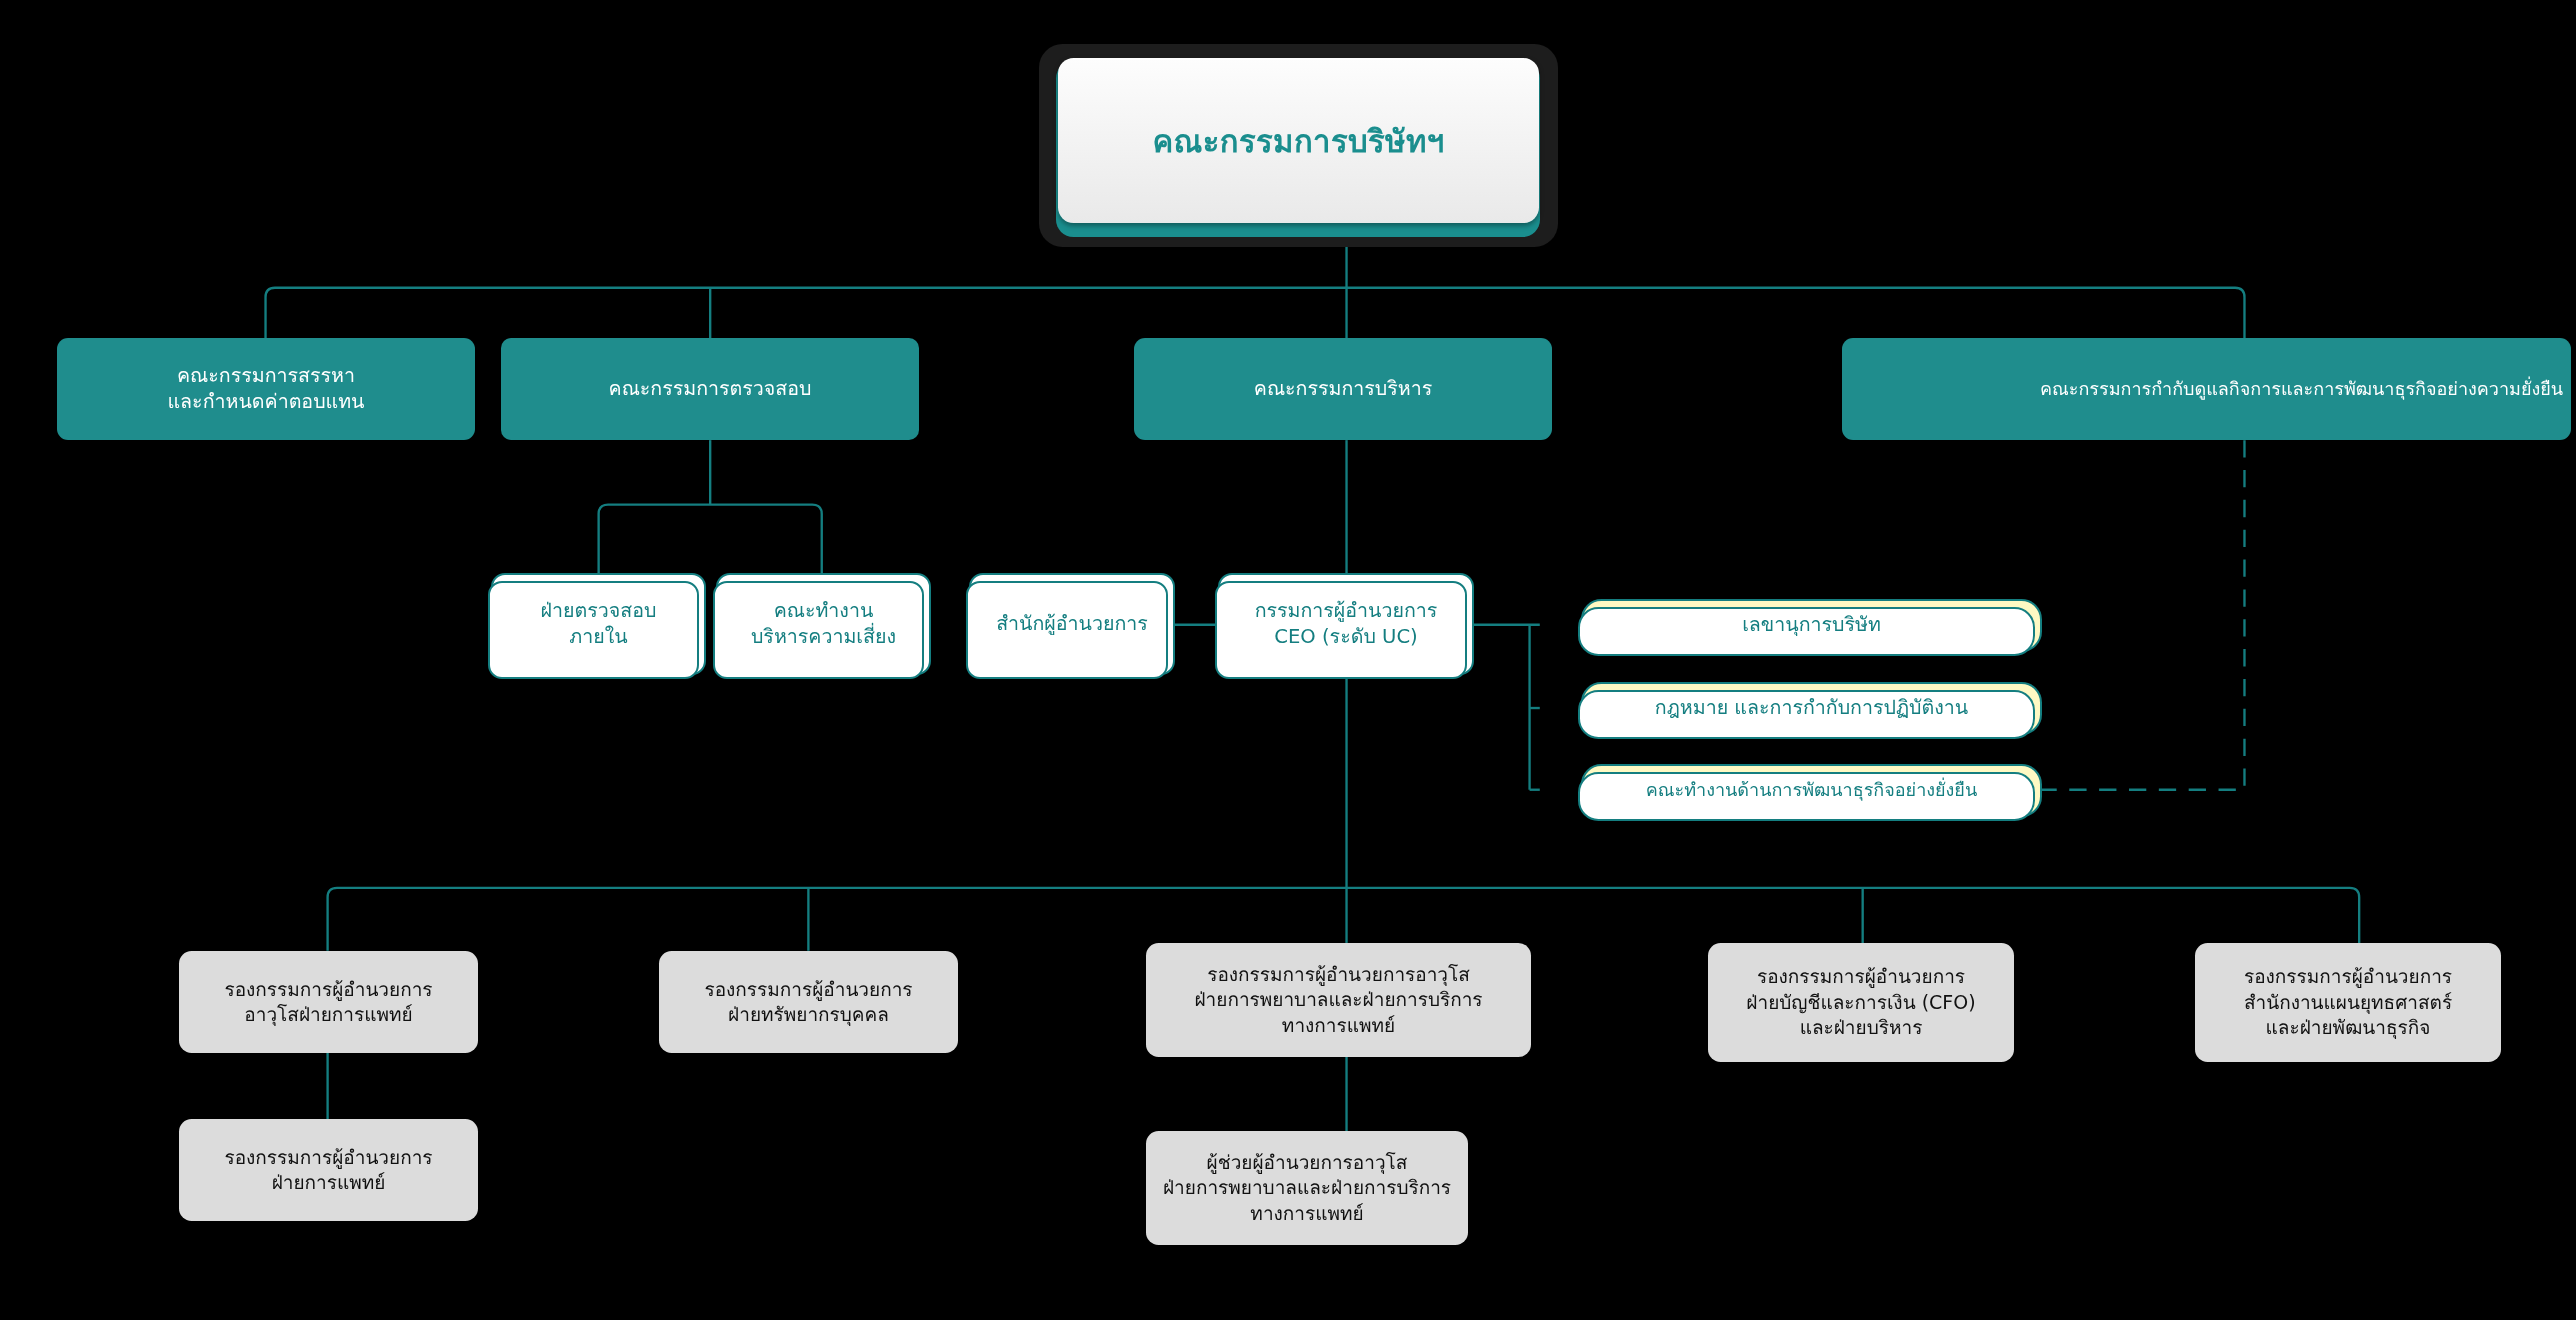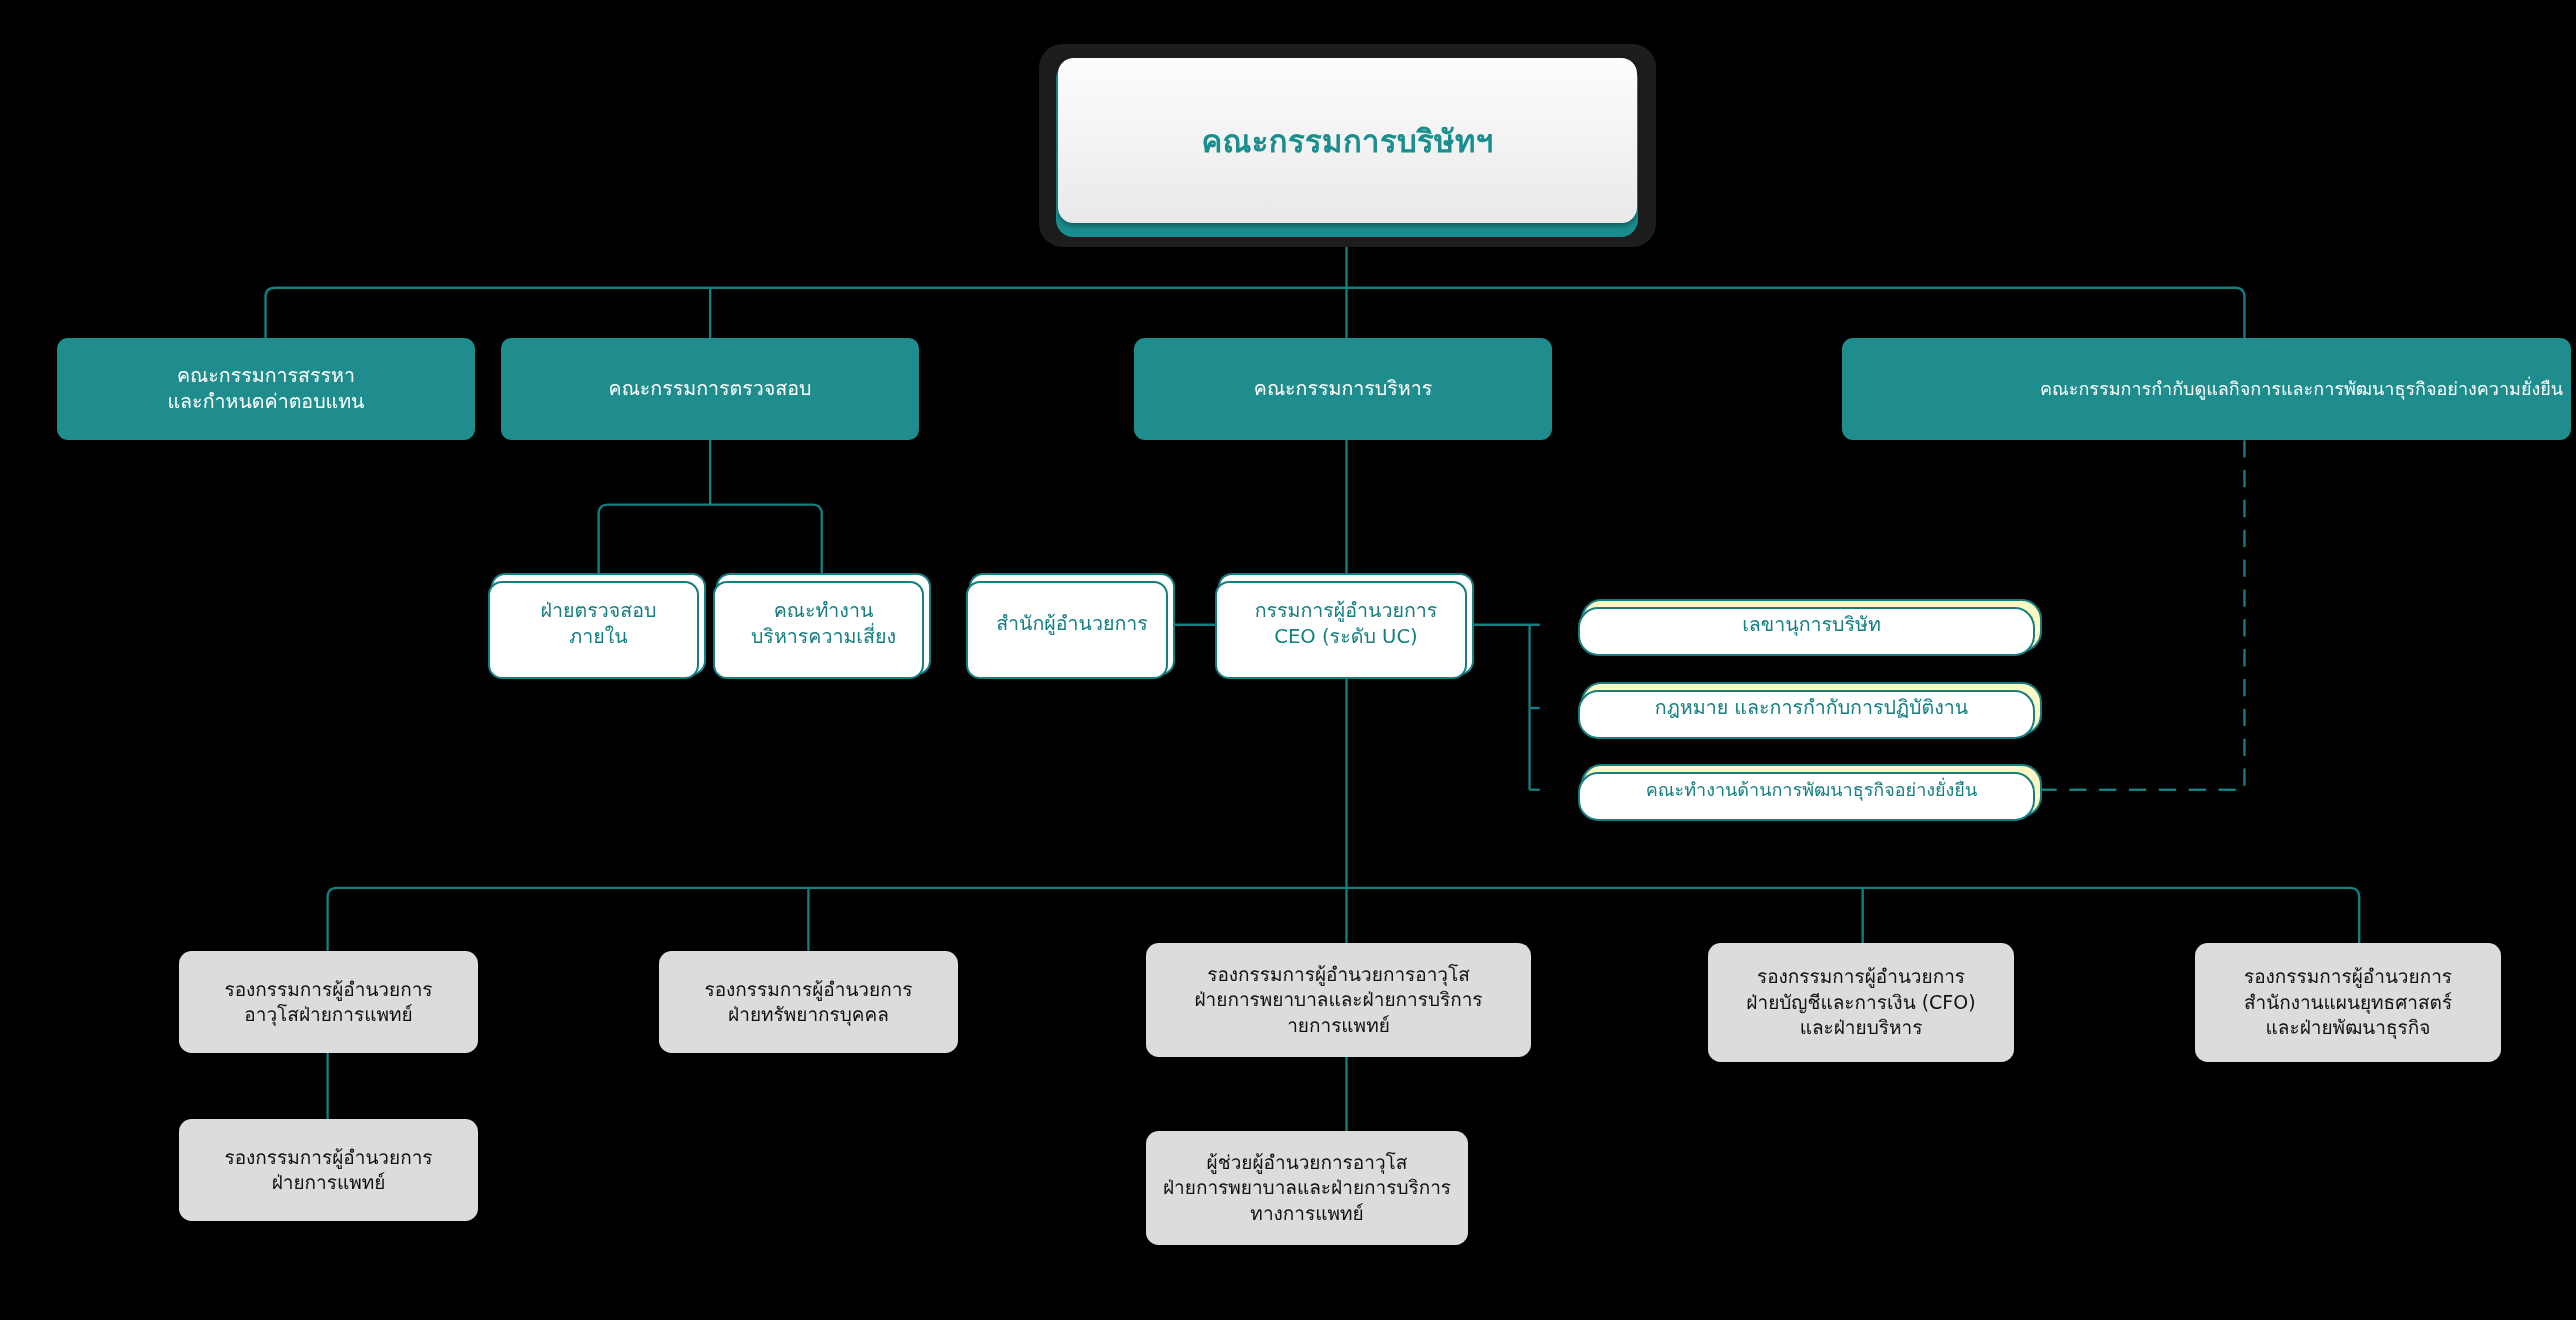--- a/index.html
+++ b/index.html
@@ -172,21 +172,21 @@
 
       <path d="M417,1340 L417,1440"></path>
       <path d="M1714,1345 L1714,1440"></path>
     </g>
 
     <g fill="none" stroke="#147e80" stroke-width="3" stroke-dasharray="22 16">
       <path d="M2857,560 L2857,1005 L2247,1005"></path>
     </g>
   </svg>
 
-  <div class="root-wrap" style="left:1039px; top:44px; width:617px; height:203px;">
+  <div class="root-wrap" style="left:1039px; top:44px; width:503px; height:203px;padding-left:16px;">
     <div class="root-frame"></div>
     <div class="root-teal"></div>
     <div class="root-card">
       <span class="label">คณะกรรมการบริษัทฯ</span>
     </div>
   </div>
 
   <div class="node teal-box" style="left:57px; top:338px; width:418px; height:102px;">
     <span class="label">คณะกรรมการสรรหา
 และกำหนดค่าตอบแทน</span>
@@ -241,21 +241,21 @@
   </div>
 
   <div class="node grey-box" style="left:659px; top:951px; width:299px; height:102px;">
     <span class="label">รองกรรมการผู้อำนวยการ
 ฝ่ายทรัพยากรบุคคล</span>
   </div>
 
   <div class="node grey-box" style="left:1146px; top:943px; width:385px; height:114px;">
     <span class="label">รองกรรมการผู้อำนวยการอาวุโส
 ฝ่ายการพยาบาลและฝ่ายการบริการ
-ายการแพทย์</span>
+ทางการแพทย์</span>
   </div>
 
   <div class="node grey-box" style="left:1708px; top:943px; width:306px; height:119px;">
     <span class="label">รองกรรมการผู้อำนวยการ
 ฝ่ายบัญชีและการเงิน (CFO)
 และฝ่ายบริหาร</span>
   </div>
 
   <div class="node grey-box" style="left:2195px; top:943px; width:306px; height:119px;">
     <span class="label">รองกรรมการผู้อำนวยการ

